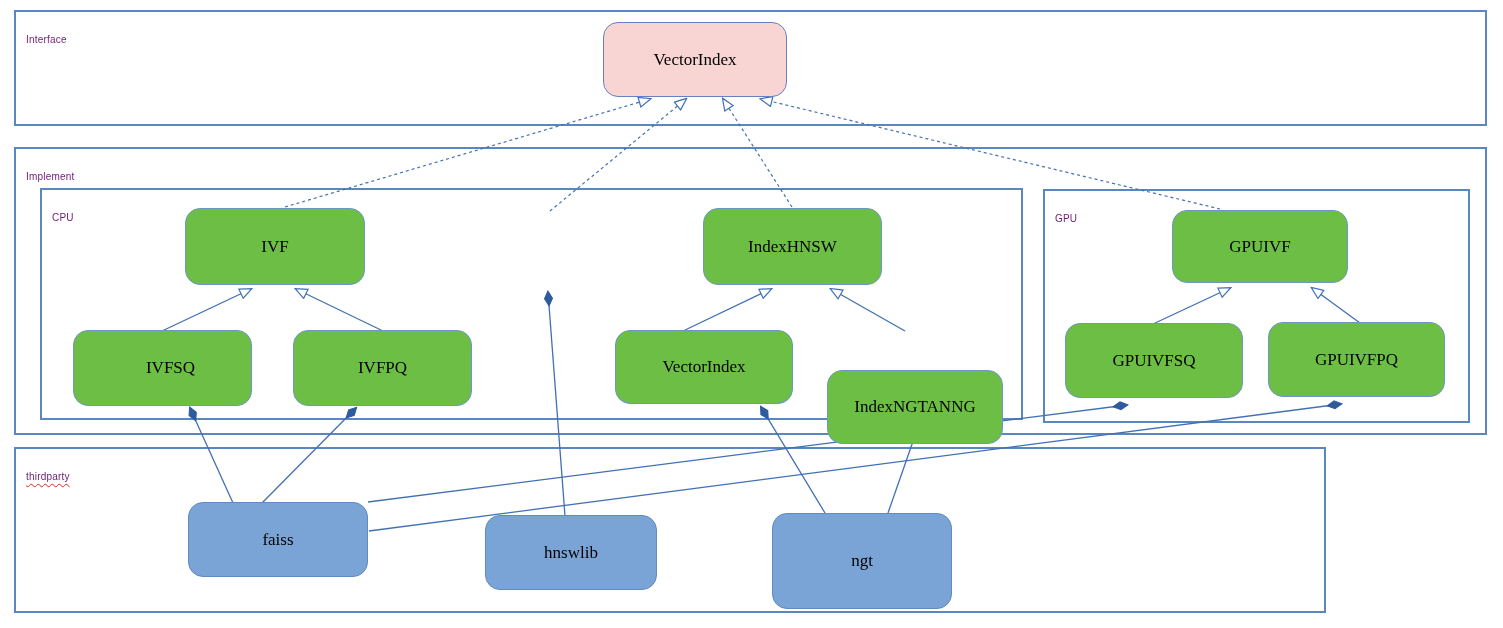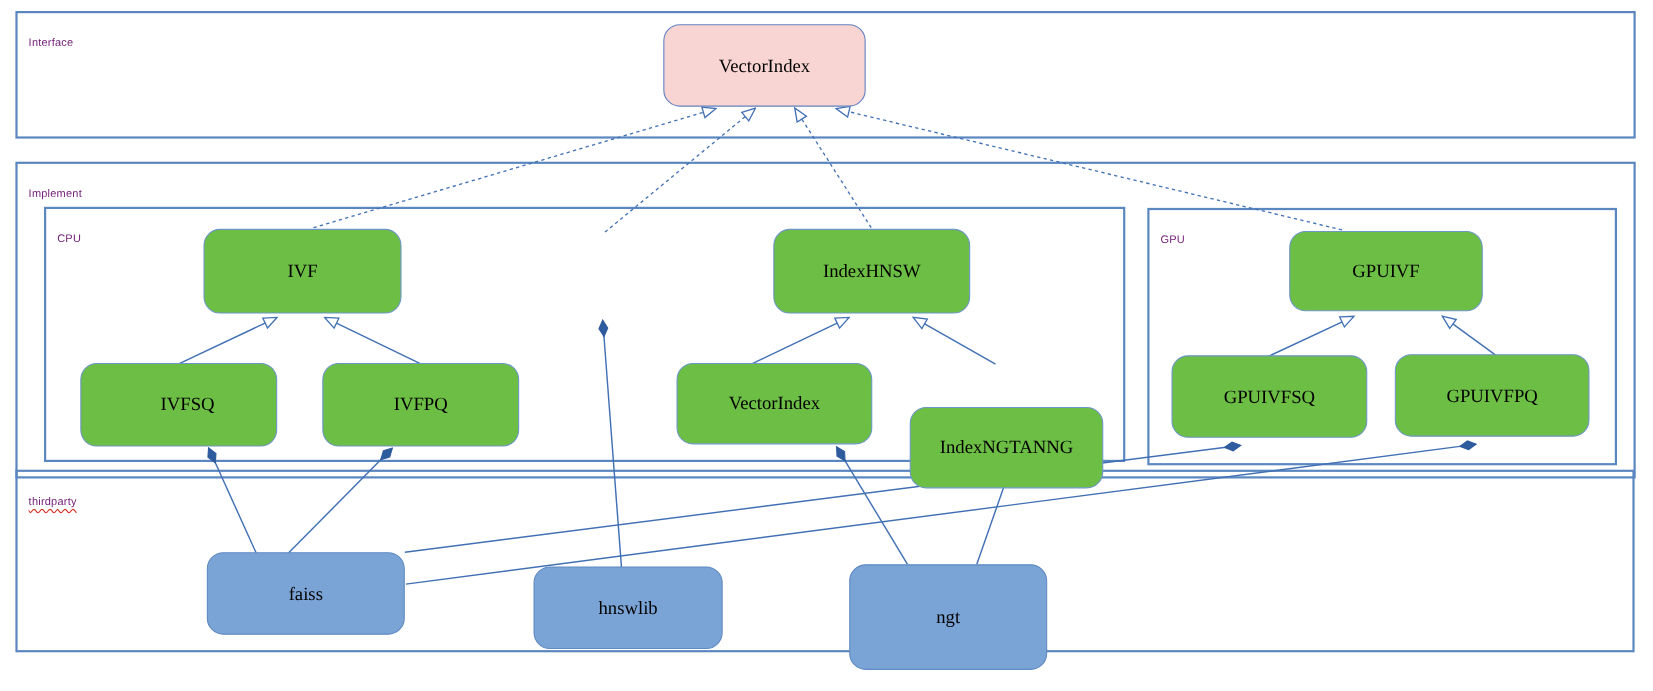--- a/index.html
+++ b/index.html
@@ -51,21 +51,21 @@
   </div>
 
   <div class="container" style="left:40px; top:188px; width:983px; height:232px;">
     <span class="clabel">CPU</span>
   </div>
 
   <div class="container" style="left:1043px; top:189px; width:427px; height:234px;">
     <span class="clabel">GPU</span>
   </div>
 
-  <div class="container" style="left:14px; top:427px; width:1472px; height:166px;">
+  <div class="container" style="left:14px; top:447px; width:1312px; height:166px;">
     <span class="clabel misspelled">thirdparty</span>
   </div>
 
   <svg class="edges" width="1503" height="628" viewBox="0 0 1503 628">
     <defs>
       <marker id="tri" viewBox="0 0 14 12" markerWidth="14" markerHeight="12" refX="12" refY="6" orient="auto" markerUnits="userSpaceOnUse">
         <path class="tri" d="M1,1 L13,6 L1,11 Z"></path>
       </marker>
       <marker id="dia" viewBox="0 0 17 10" markerWidth="17" markerHeight="10" refX="15" refY="5" orient="auto" markerUnits="userSpaceOnUse">
         <path class="dia" d="M1,5 L8.5,1 L16,5 L8.5,9 Z"></path>

